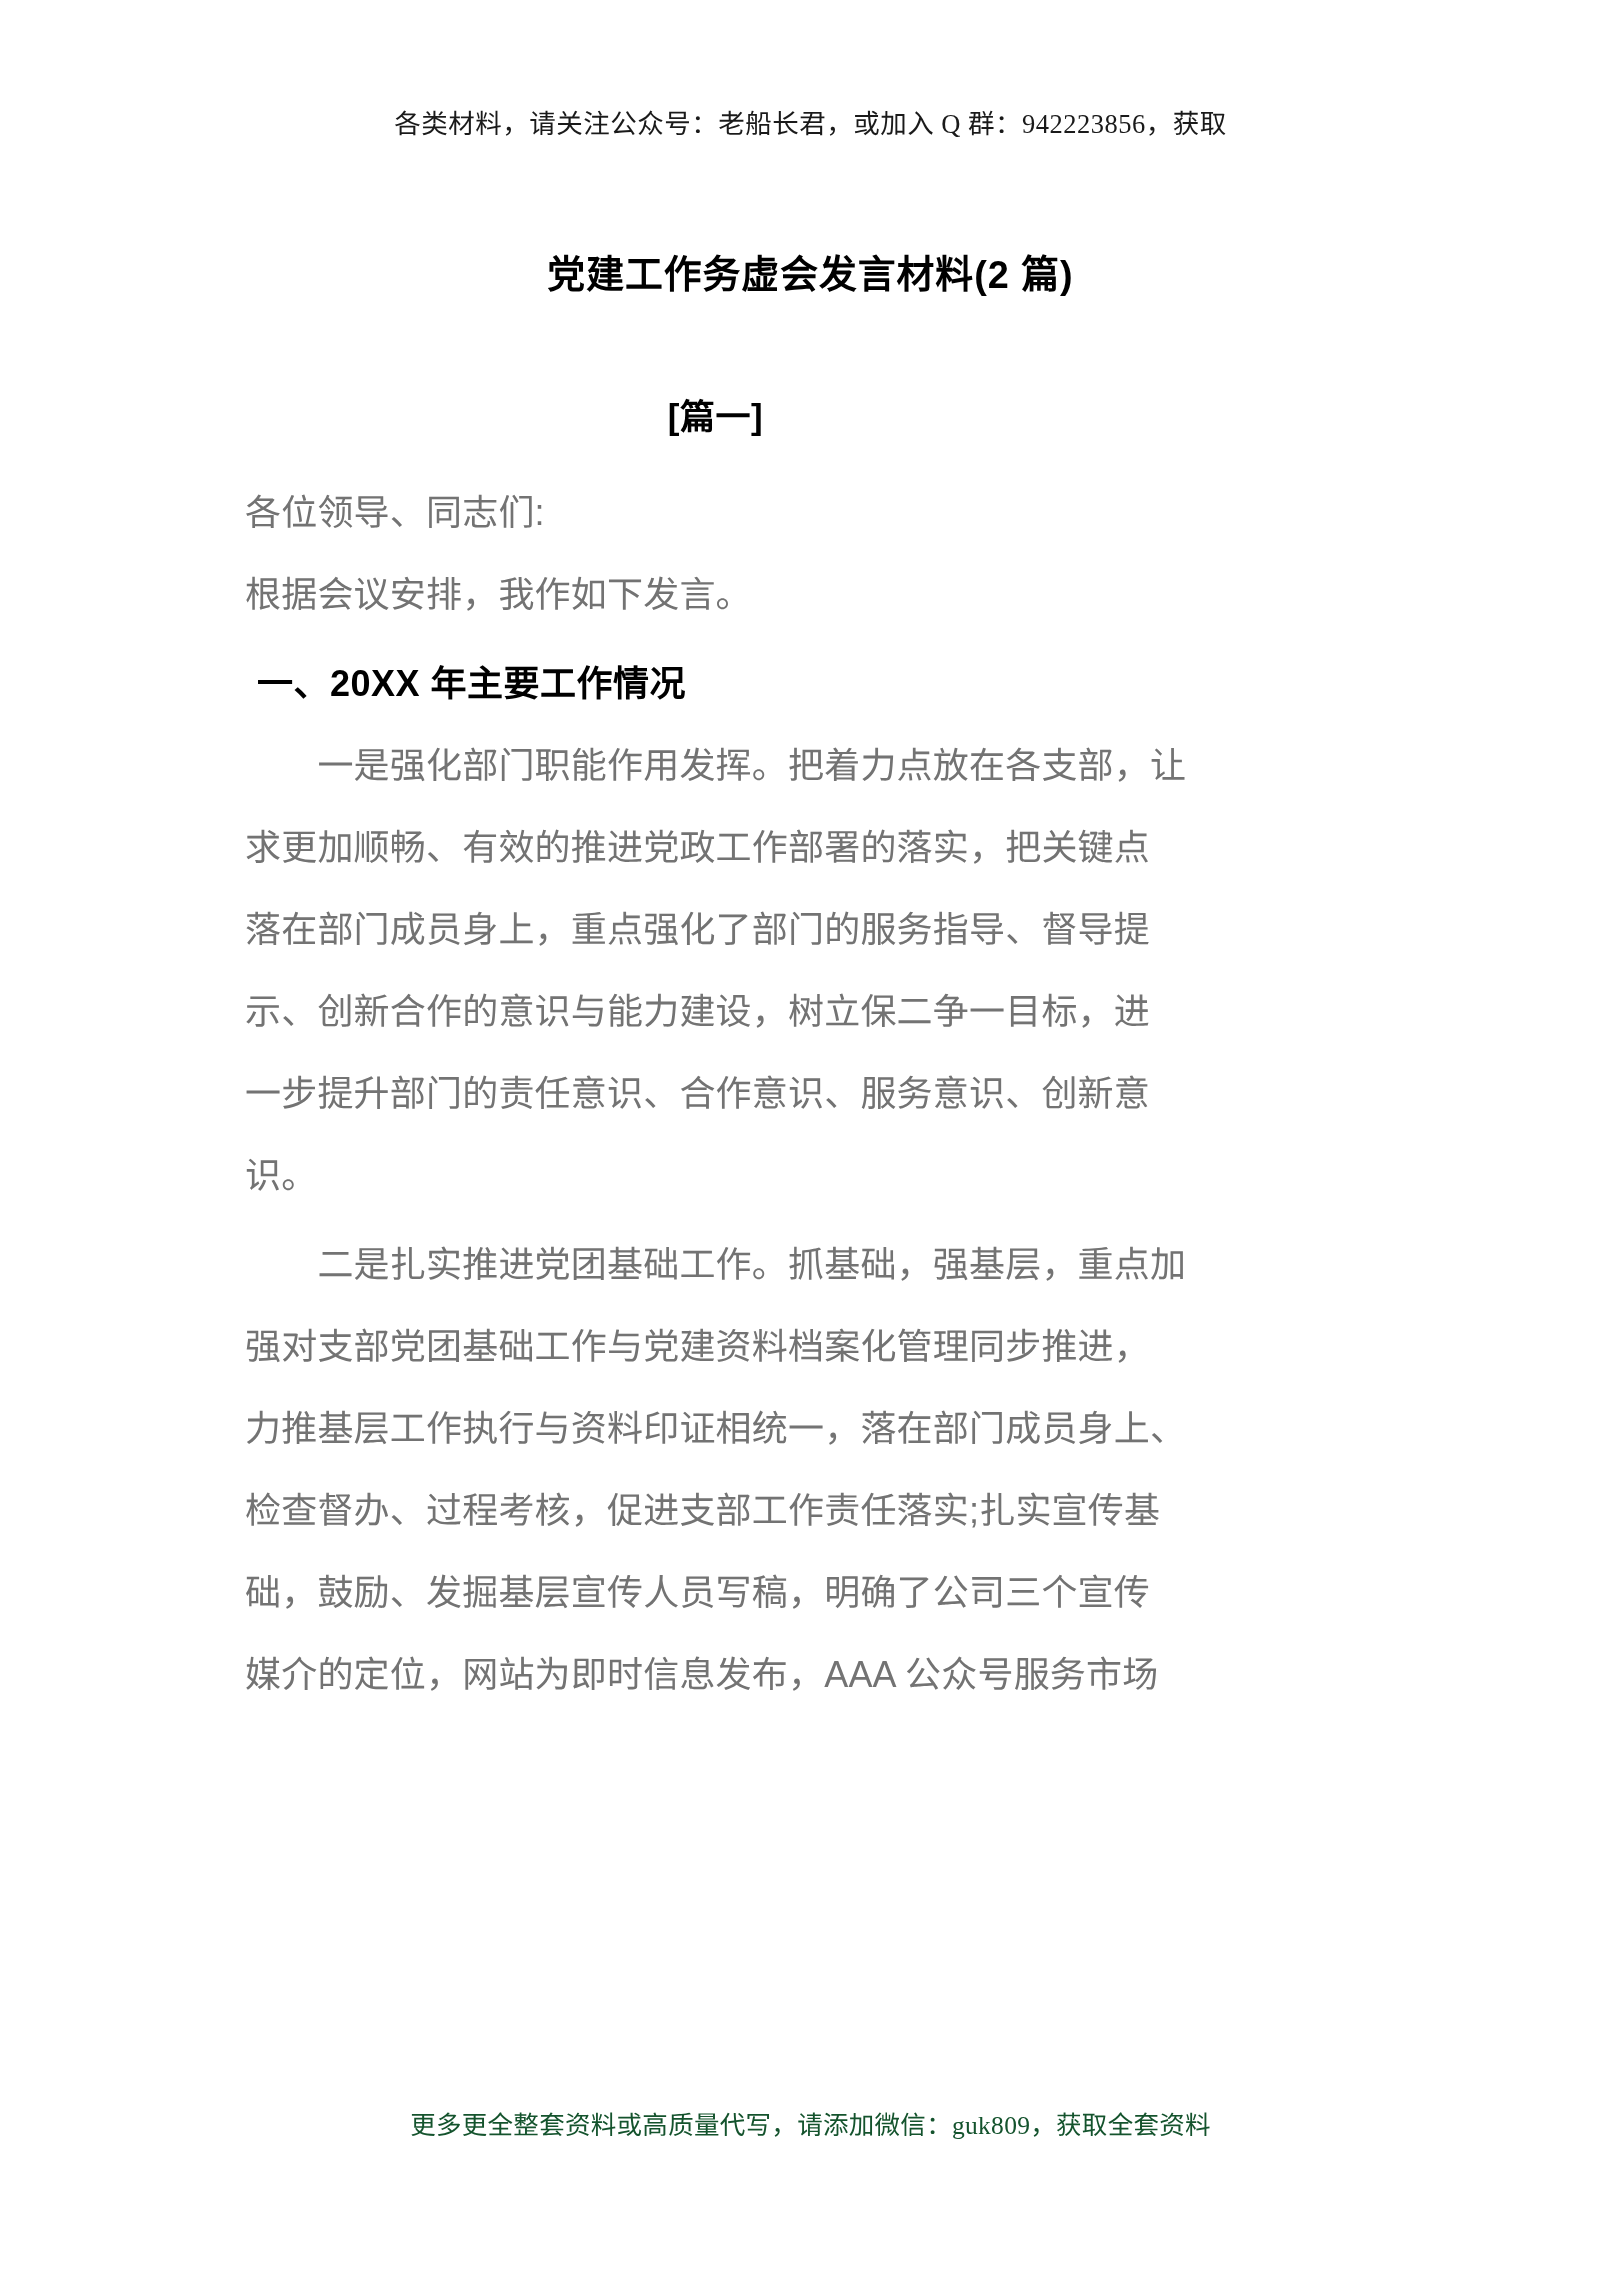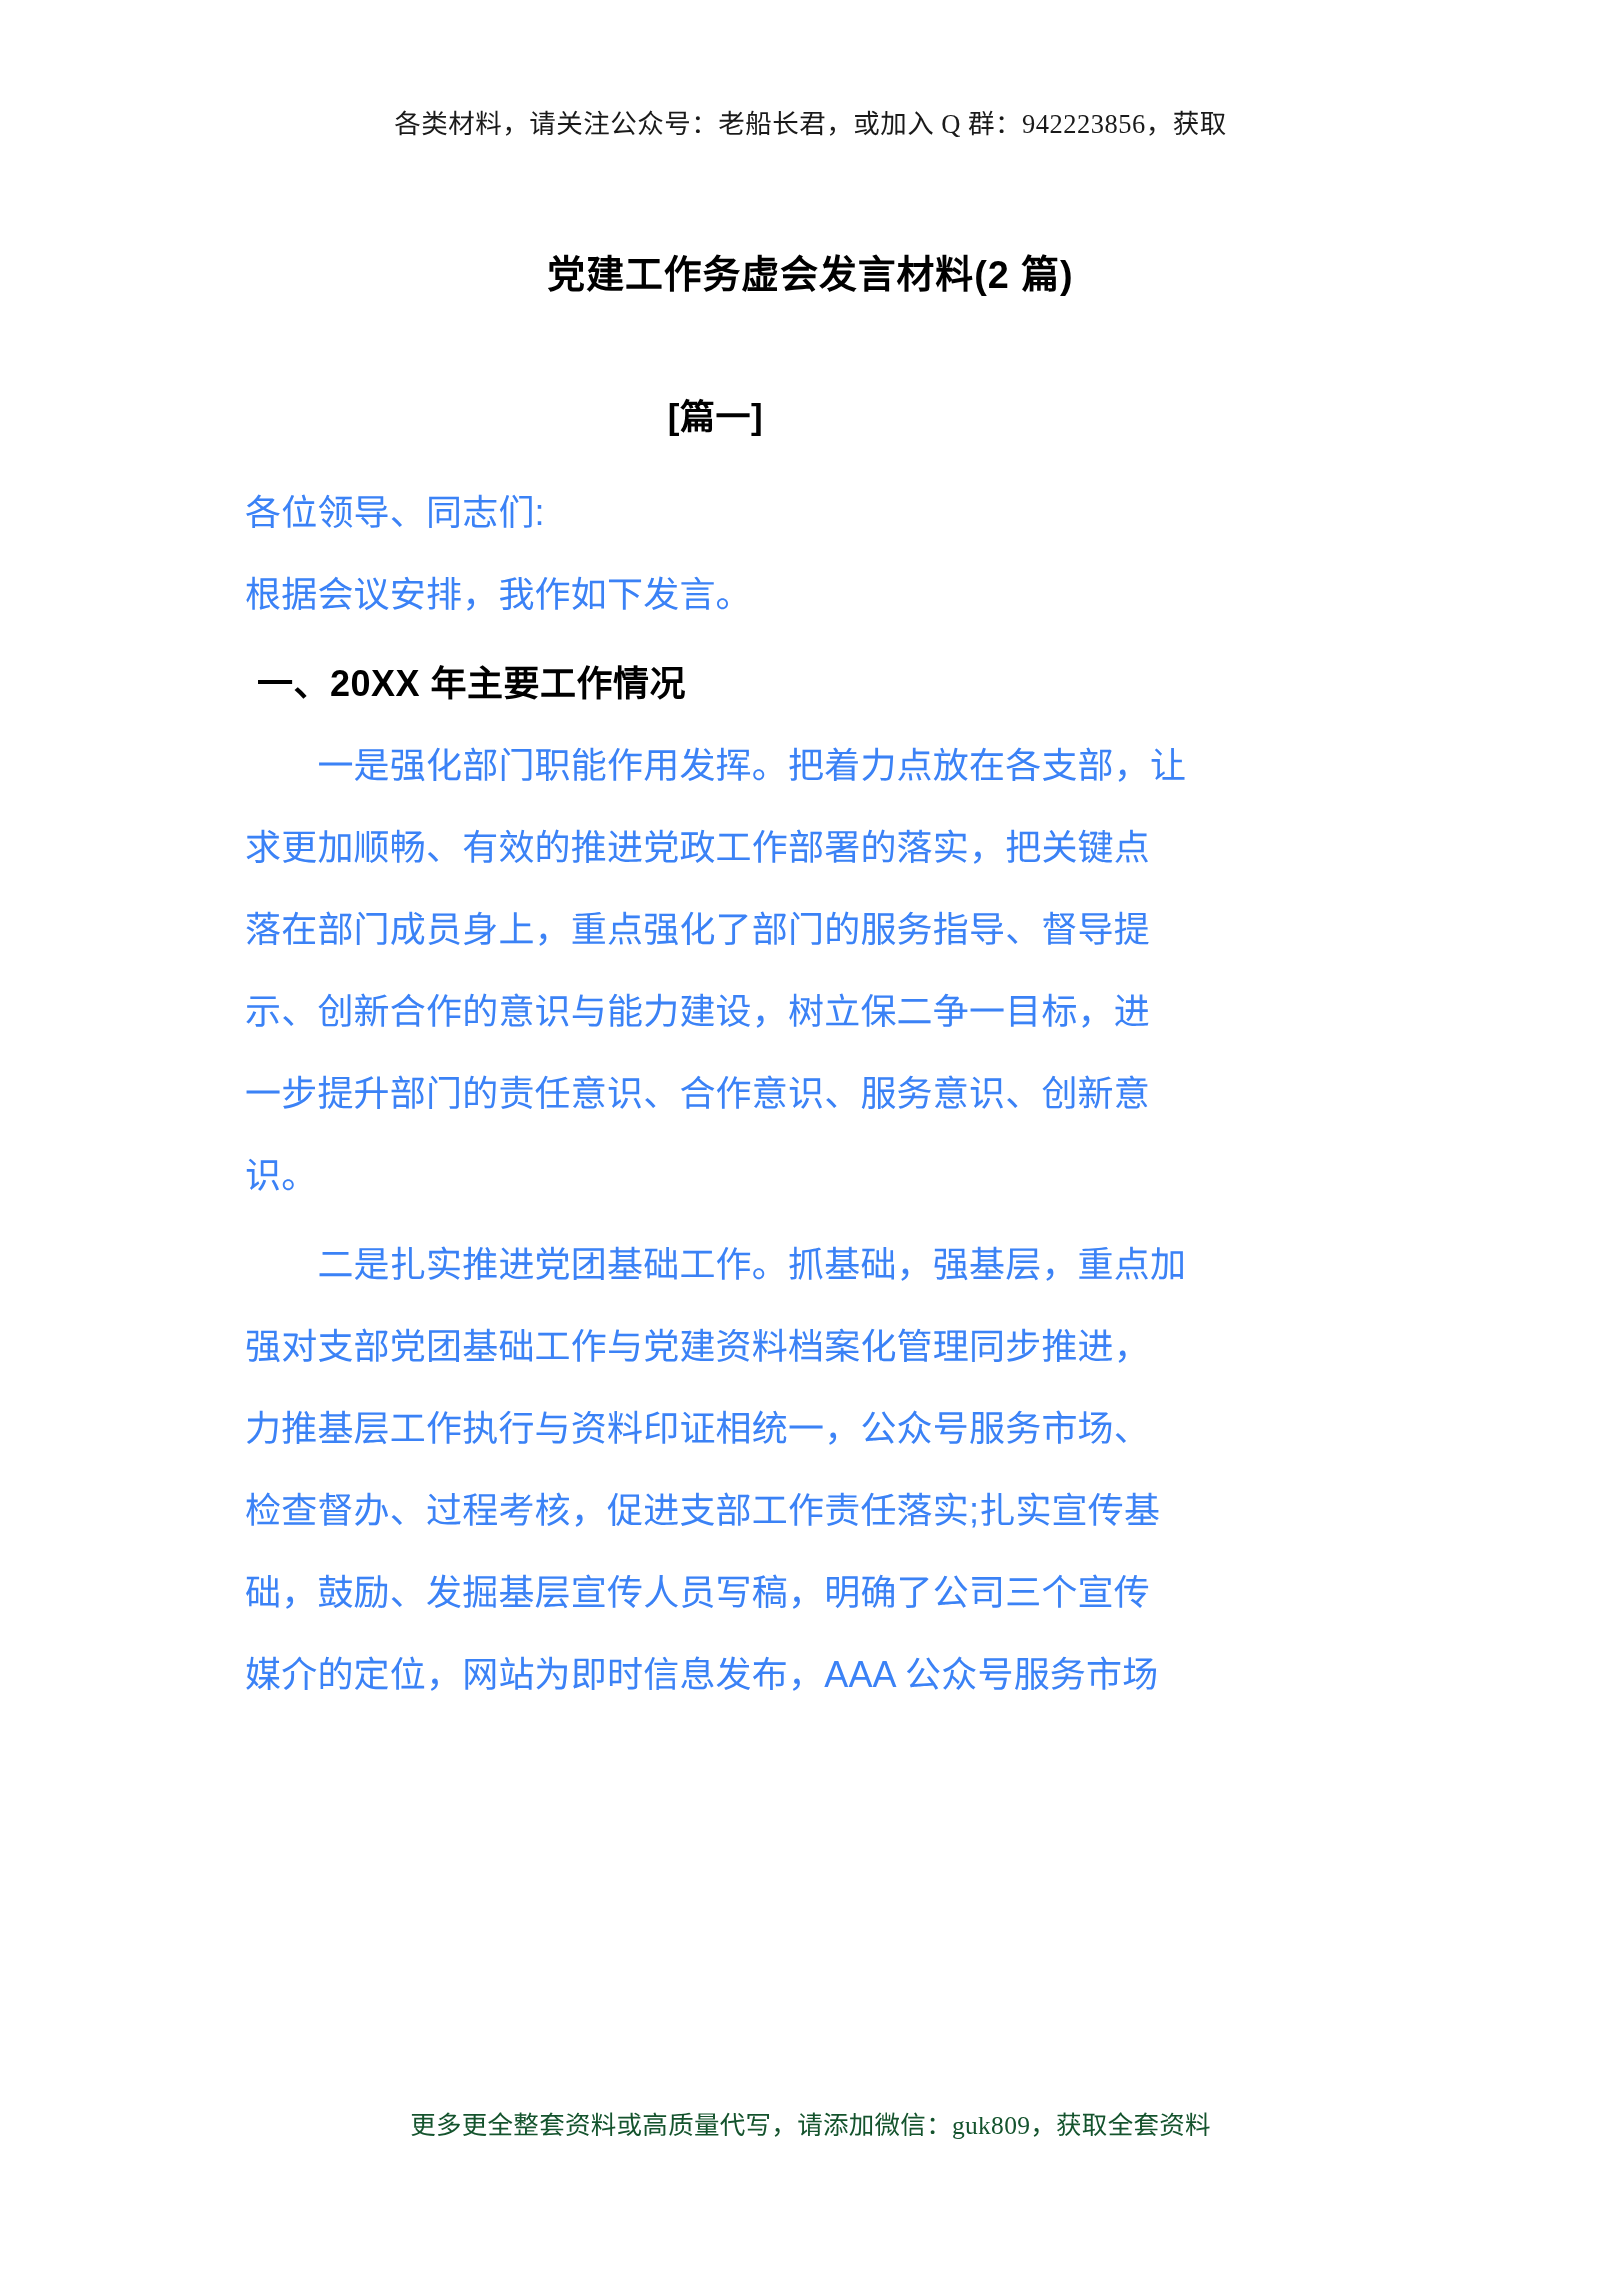--- a/index.html
+++ b/index.html
@@ -69,21 +69,21 @@
     padding-right: 182px;
     letter-spacing: 0.5px;
   }
 
   .body-line {
     font-size: 36px;
     line-height: 1.0;
     margin: 0 0 46px 0;
     letter-spacing: 0.2px;
     white-space: pre;
-    color: #3b82f6;
+    color: #737373;
   }
 
   .section-heading {
     font-size: 36px;
     font-weight: bold;
     line-height: 1.0;
     margin: 0 0 46px 12px;
     letter-spacing: 0.5px;
     white-space: pre;
   }
@@ -131,21 +131,21 @@
       <p class="body-line">求更加顺畅、有效的推进党政工作部署的落实，把关键点</p>
       <p class="body-line">落在部门成员身上，重点强化了部门的服务指导、督导提</p>
       <p class="body-line">示、创新合作的意识与能力建设，树立保二争一目标，进</p>
       <p class="body-line">一步提升部门的责任意识、合作意识、服务意识、创新意</p>
       <p class="body-line para-gap">识。</p>
     </div>
 
     <div>
       <p class="body-line">　　二是扎实推进党团基础工作。抓基础，强基层，重点加</p>
       <p class="body-line">强对支部党团基础工作与党建资料档案化管理同步推进，</p>
-      <p class="body-line">力推基层工作执行与资料印证相统一，公众号服务市场、</p>
+      <p class="body-line">力推基层工作执行与资料印证相统一，落在部门成员身上、</p>
       <p class="body-line">检查督办、过程考核，促进支部工作责任落实;扎实宣传基</p>
       <p class="body-line">础，鼓励、发掘基层宣传人员写稿，明确了公司三个宣传</p>
       <p class="body-line">媒介的定位，网站为即时信息发布，AAA 公众号服务市场</p>
     </div>
 
   </div>
 
   <div class="page-footer">更多更全整套资料或高质量代写，请添加微信：guk809，获取全套资料</div>
 
 </div>

